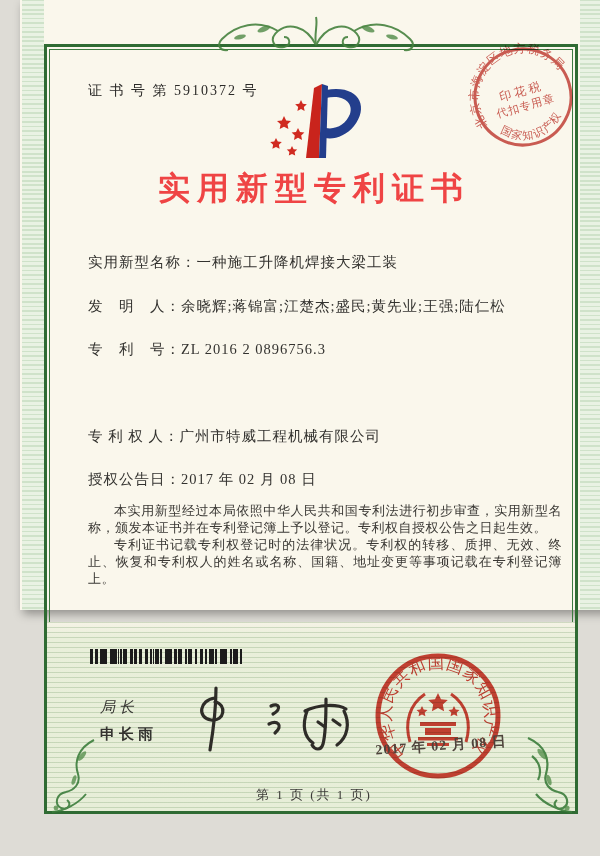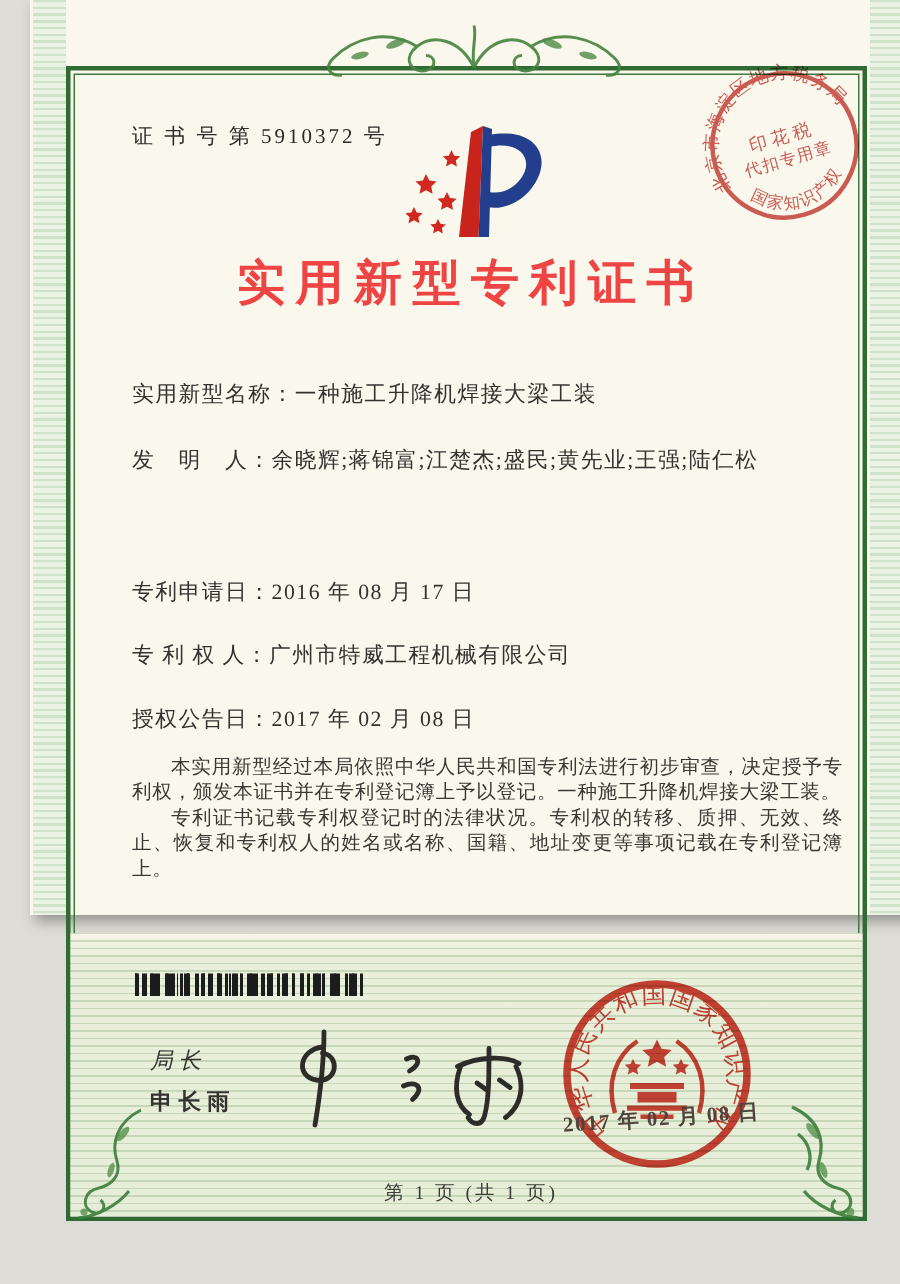--- a/index.html
+++ b/index.html
@@ -122,26 +122,26 @@
       </text>
       <text x="0" y="-2" text-anchor="middle" font-size="12" letter-spacing="3">印花税</text>
       <text x="0" y="13" text-anchor="middle" font-size="11" letter-spacing="1">代扣专用章</text>
     </g>
   </svg>
 
   <div class="txt" id="title">实用新型专利证书</div>
 
   <div class="field-row" style="top:297px"><span>发　明　人：</span><span>余晓辉;蒋锦富;江楚杰;盛民;黄先业;王强;陆仁松</span></div>
   <div class="field-row" style="top:253px"><span>实用新型名称：</span><span>一种施工升降机焊接大梁工装</span></div>
-  <div class="field-row" style="top:385px"><span>专利申请日：</span><span>2016 年 08 月 17 日</span></div>
+  <div class="field-row" style="top:340px"><span>专　利　号：</span><span>ZL 2016 2 0896756.3</span></div>
   <div class="field-row" style="top:427px"><span>专 利 权 人：</span><span>广州市特威工程机械有限公司</span></div>
   <div class="field-row" style="top:470px"><span>授权公告日：</span><span>2017 年 02 月 08 日</span></div>
 
   <div id="paragraphs">
-    <p>本实用新型经过本局依照中华人民共和国专利法进行初步审查，决定授予专利权，颁发本证书并在专利登记簿上予以登记。一种施工升降机焊接大梁工装。</p>
+    <p>本实用新型经过本局依照中华人民共和国专利法进行初步审查，实用新型名称，颁发本证书并在专利登记簿上予以登记。专利权自授权公告之日起生效。</p>
     <p>专利证书记载专利权登记时的法律状况。专利权的转移、质押、无效、终止、恢复和专利权人的姓名或名称、国籍、地址变更等事项记载在专利登记簿上。</p>
   </div>
 
   <div id="green-section"></div>
 
   <div id="barcode"></div>
 
   <div class="txt" id="director-title">局长</div>
   <div class="txt" id="director-name">申长雨</div>
 

